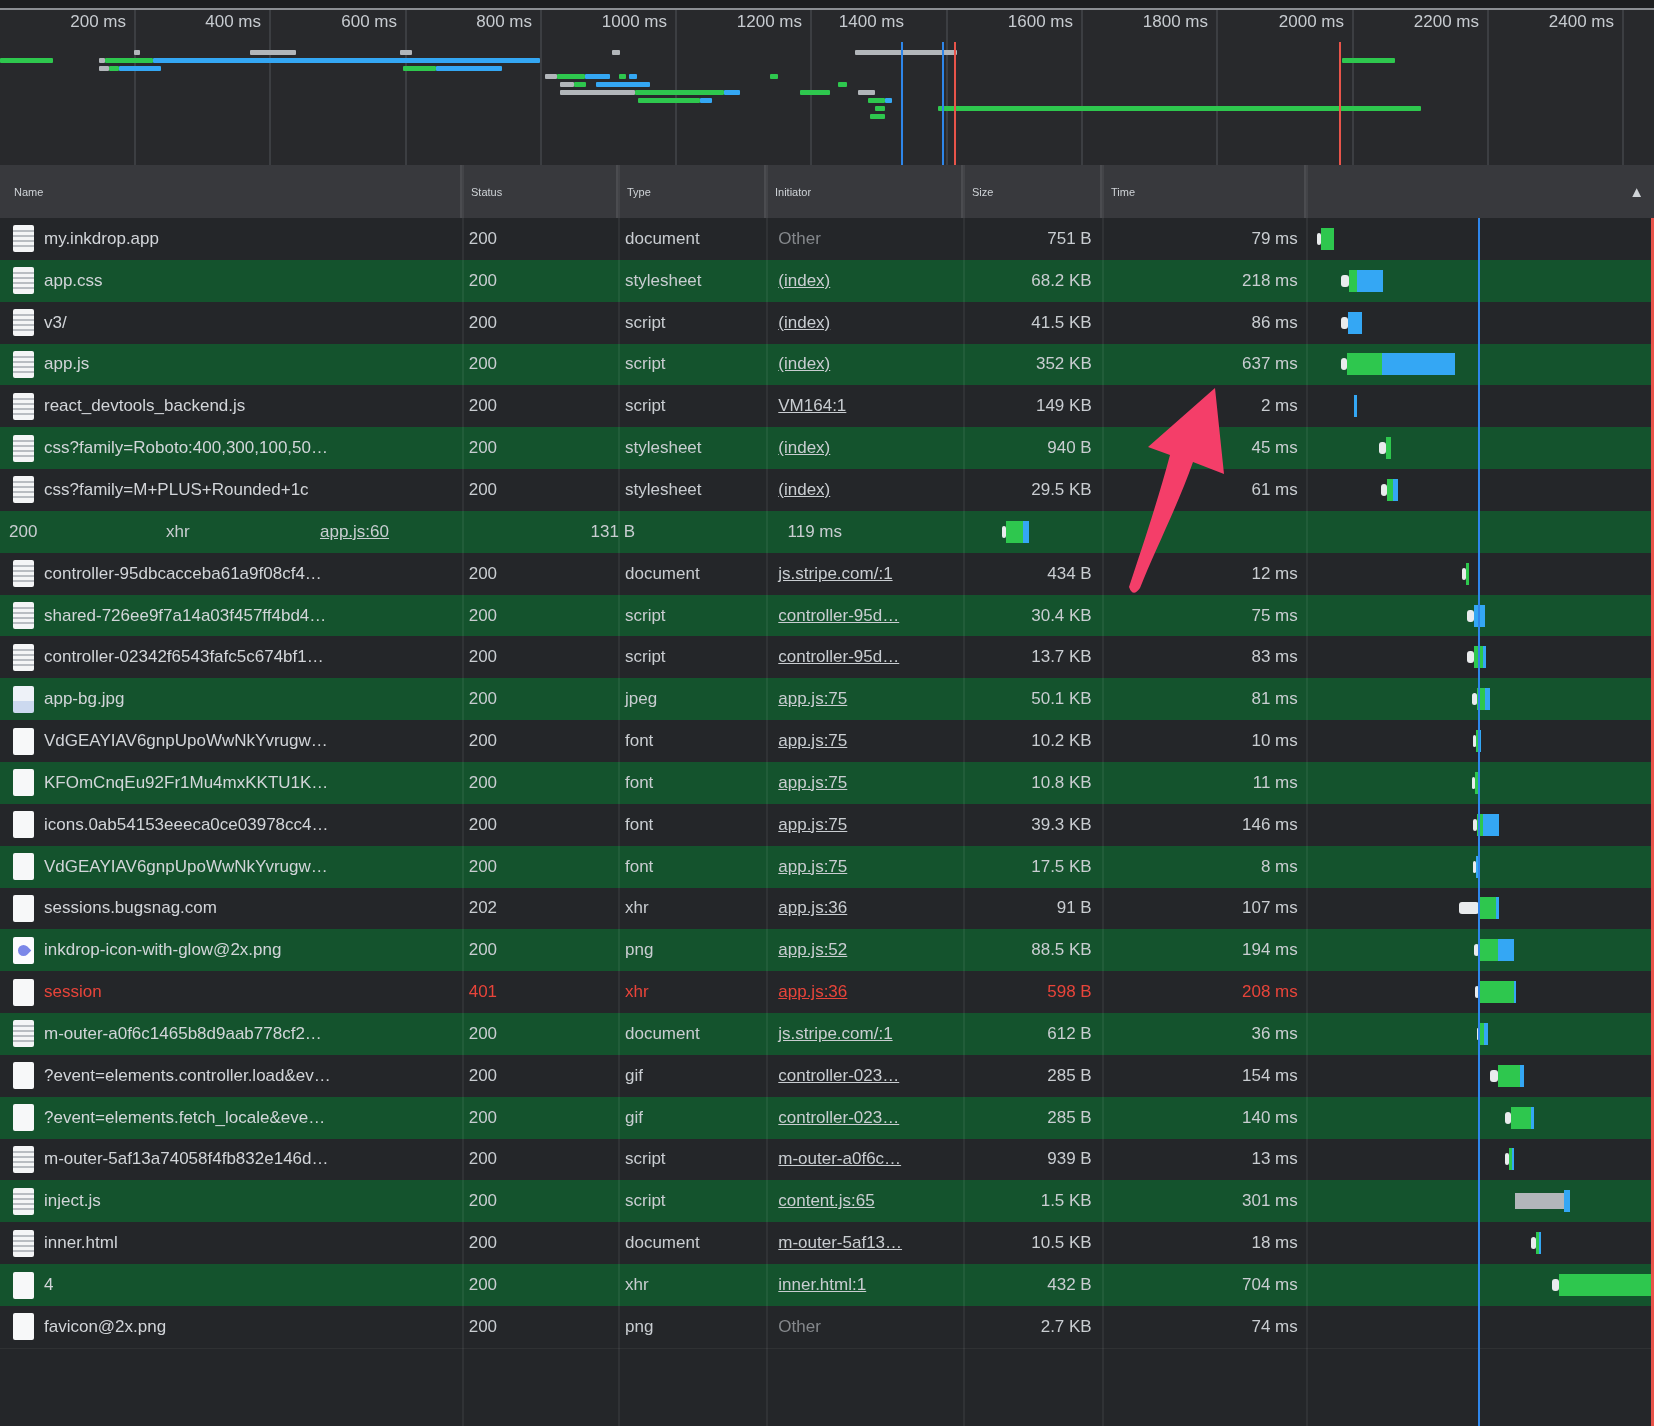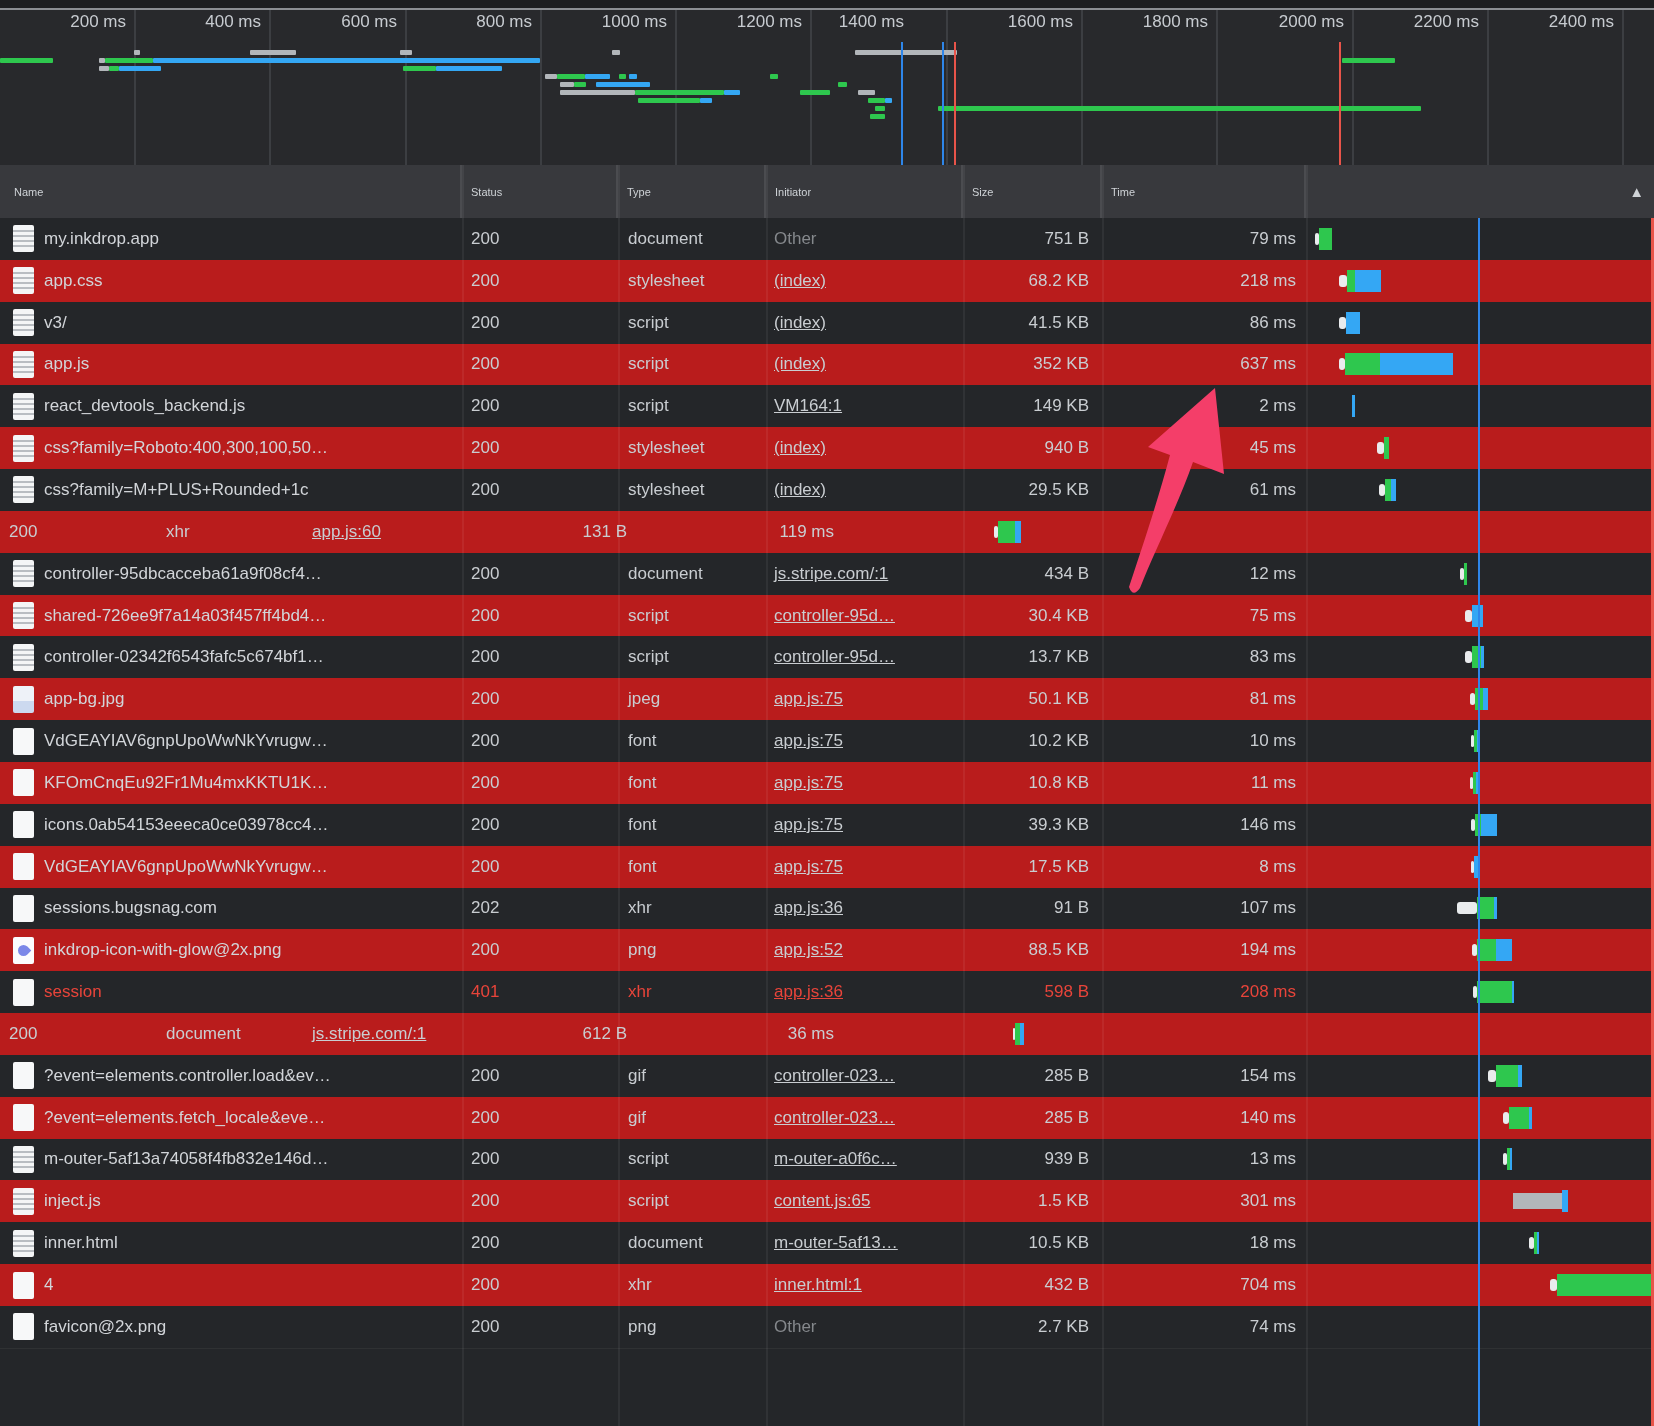--- a/index.html
+++ b/index.html
@@ -20,26 +20,26 @@
   .th{height:100%;display:flex;align-items:center;box-sizing:border-box;
       border-right:2px solid #4b4c50;padding-left:9px;}
   .th:first-child{padding-left:14px;}
   #sort-ind{position:absolute;right:10px;top:0;height:100%;display:flex;align-items:center;
             font-size:15px;color:#cfd3d7;}
 
   
   #rows{position:absolute;left:0;top:218px;width:1654px;}
   .row{height:41.85px;display:flex;align-items:center;font-size:17px;}
   .row.odd{background:#242629;}
-  .row.even{background:#b91c1c;}
+  .row.even{background:#14532d;}
   .cell{box-sizing:border-box;height:100%;display:flex;align-items:center;overflow:hidden;white-space:nowrap;}
   .c-name{width:462px;}
   .c-status{width:156px;padding-left:9px;}
   .c-type{width:148px;padding-left:10px;}
-  .c-init{width:197px;padding-left:8px;}
+  .c-init{width:197px;padding-left:8px;margin-left:8px;}
   .c-size{width:139px;justify-content:flex-end;padding-right:13px;}
   .c-time{width:204px;justify-content:flex-end;padding-right:10px;}
   .c-wf{width:348px;position:relative;}
   .err{color:#e8443a !important;}
   .init-link{text-decoration:underline;color:#c9cdd1;cursor:pointer;}
   .init-link.err{color:#e8443a;}
   .init-plain{color:#85888c;}
   .name-label{color:#d2d5d9;}
 
   
@@ -487,20 +487,24 @@
       </div>
       <div class="cell c-size err">598 B</div>
       <div class="cell c-time err">208 ms</div>
       <div class="cell c-wf">
         <div class="seg wait" style="left: 167px; width: 4px;"></div>
         <div class="seg green" style="left: 171px; width: 35px;"></div>
         <div class="seg blue" style="left: 206px; width: 2px;"></div>
       </div>
     </div>
     <div class="row even">
+      <div class="cell c-name">
+        <div class="ficon ic-doc"></div>
+        <span class="name-label">m-outer-a0f6c1465b8d9aab778cf2…</span>
+      </div>
       <div class="cell c-status">200</div>
       <div class="cell c-type">document</div>
       <div class="cell c-init">
         <span class="init-link">js.stripe.com/:1</span>
       </div>
       <div class="cell c-size">612 B</div>
       <div class="cell c-time">36 ms</div>
       <div class="cell c-wf">
         <div class="seg wait" style="left: 169px; width: 2px;"></div>
         <div class="seg green" style="left: 171px; width: 5px;"></div>

